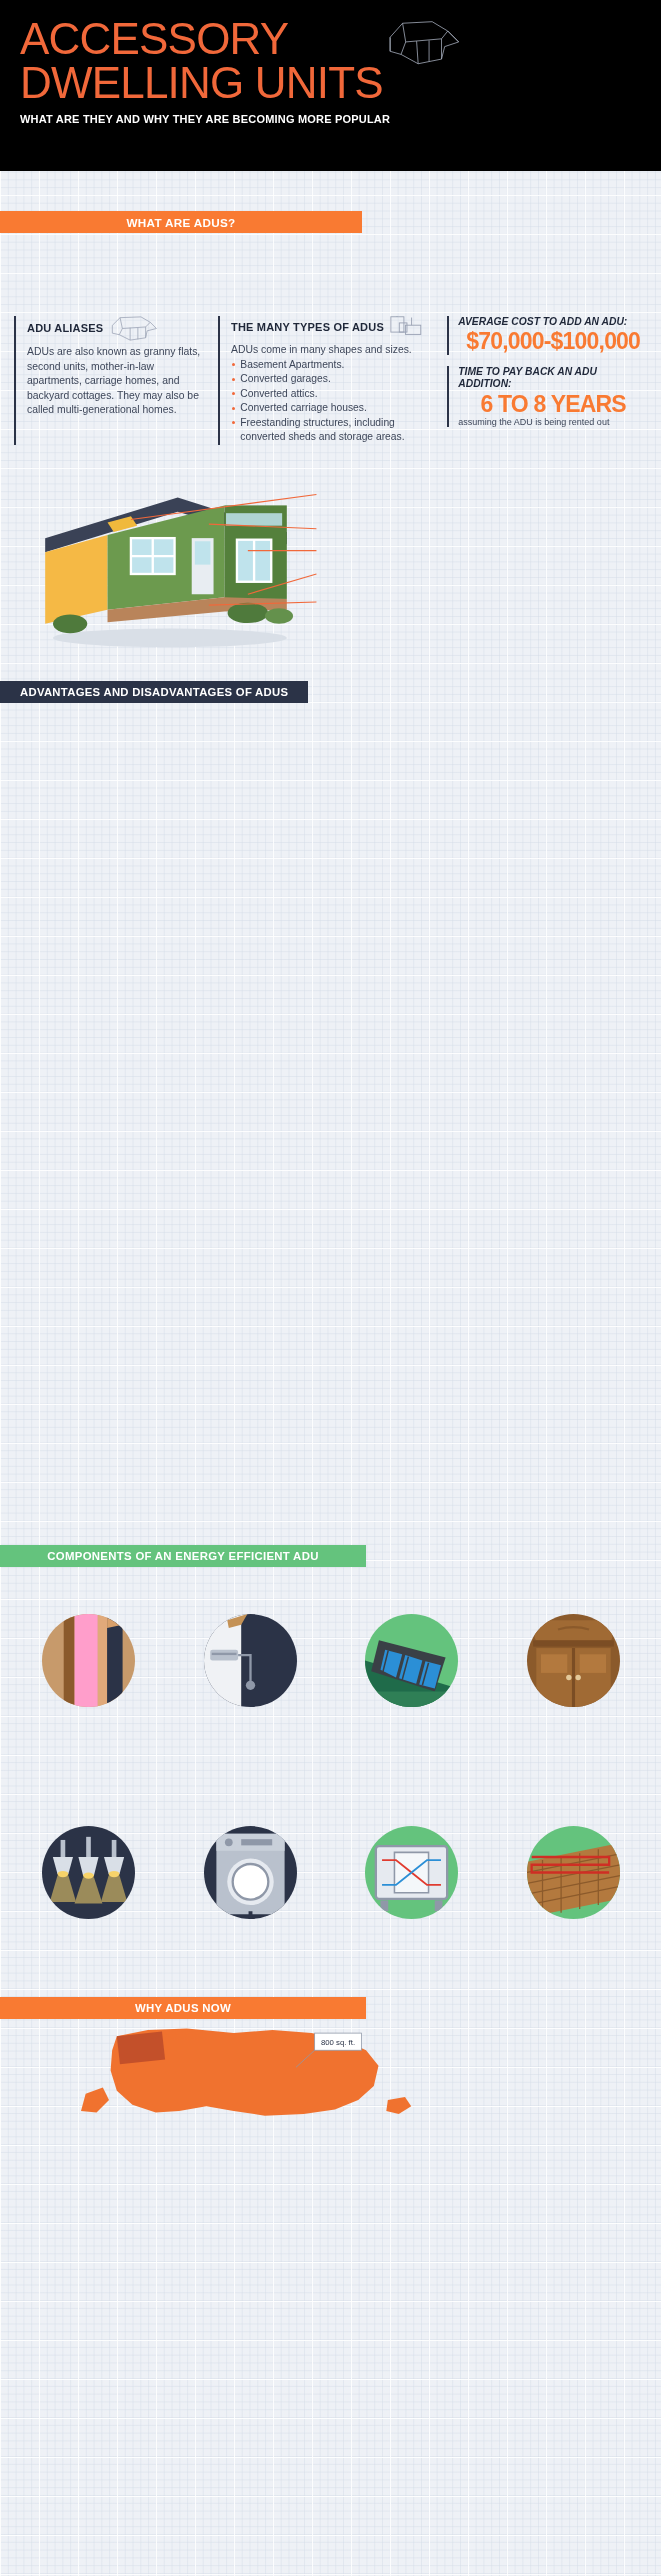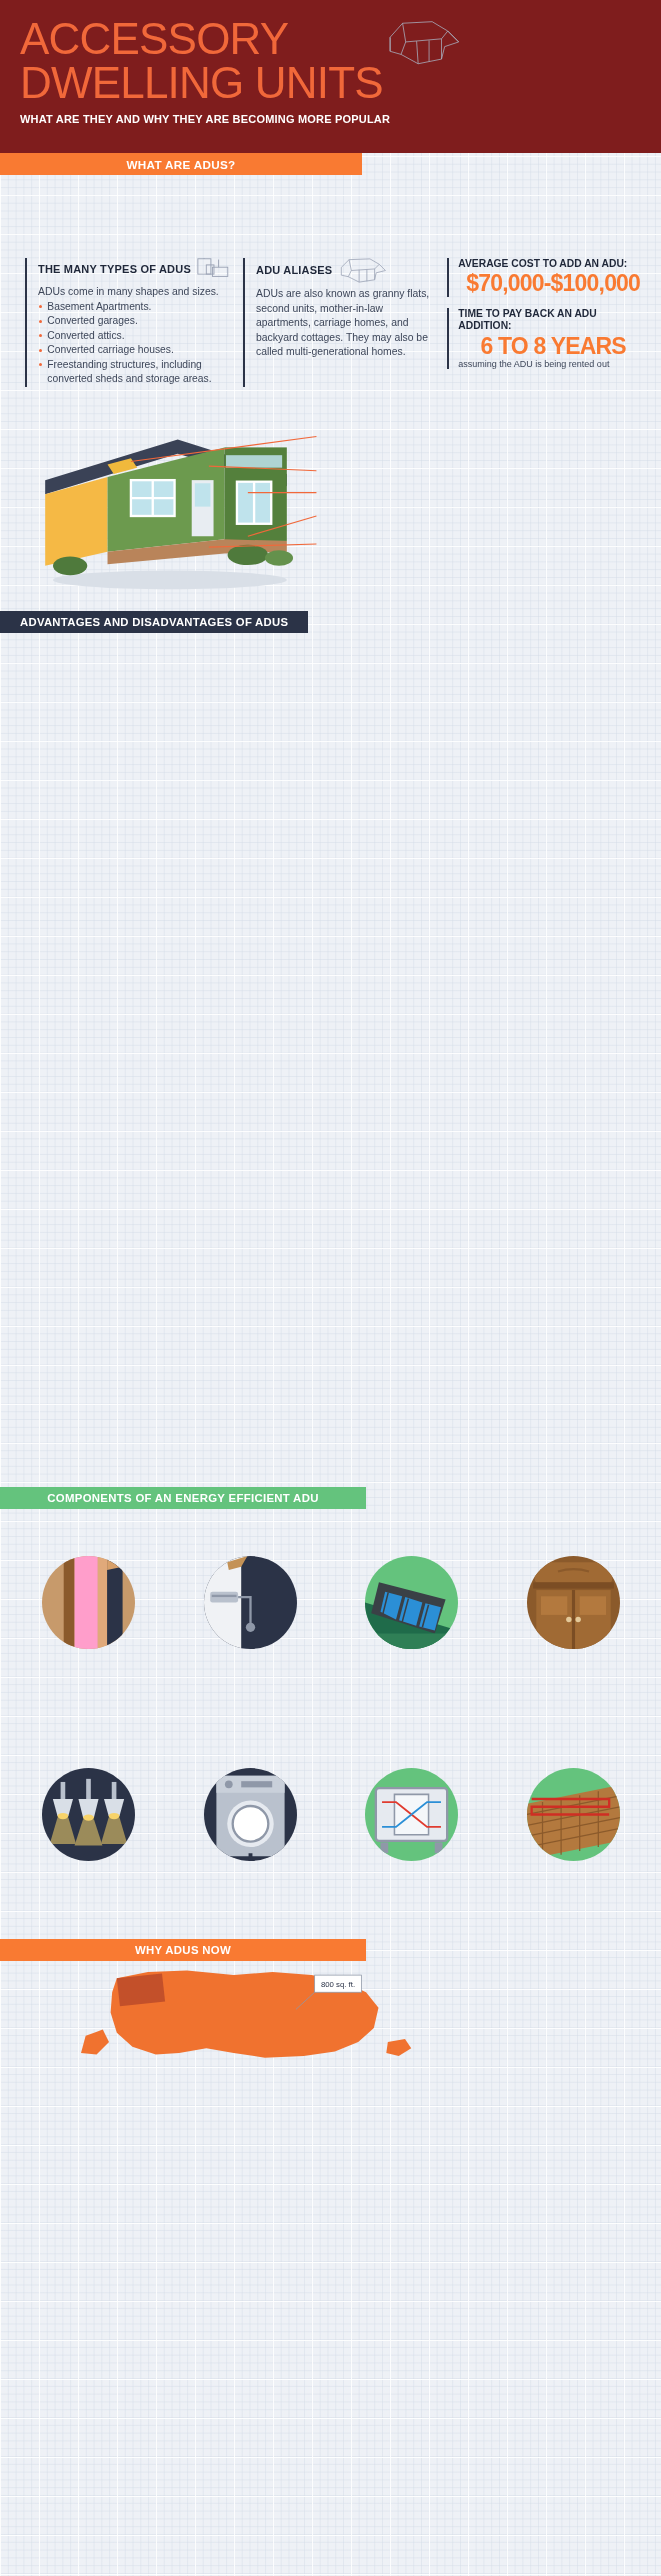--- a/index.html
+++ b/index.html
@@ -19,22 +19,22 @@
     background-image:
       linear-gradient(to right, rgba(255,255,255,.9) 0.8px, transparent 0.8px),
       linear-gradient(to bottom, rgba(255,255,255,.9) 0.8px, transparent 0.8px),
       linear-gradient(to right, rgba(214,222,233,.55) 0.8px, transparent 0.8px),
       linear-gradient(to bottom, rgba(214,222,233,.55) 0.8px, transparent 0.8px);
     background-size: 39px 39px, 39px 39px, 7.8px 7.8px, 7.8px 7.8px;
   }
 
   
   .header {
-    position:relative; background:#7f1d1d; color:#fff;
-    padding:17px 20px 14px 20px; height:153px; display:flex;
+    position:relative; background:#000000; color:#fff;
+    padding:17px 20px 14px 20px; height:171px; display:flex;
   }
   .header-left { flex:0 0 467px; position:relative; }
   .title-line {
     font-size:44px; line-height:44px; letter-spacing:-0.8px;
     color:#f1683a; font-weight:400;
     font-family:"Liberation Sans", sans-serif;
   }
   .subtitle {
     margin-top:7.8px; font-size:11px; font-weight:bold;
     letter-spacing:0.2px; color:#ffffff;
@@ -45,25 +45,25 @@
   }
   .hdr-house { position:absolute; right:26.5px; top:3.1px; }
 
   
   .band-label {
     display:inline-block; color:#fff; font-weight:bold;
     font-size:11.3px; letter-spacing:0.3px; padding:4.7px 20px 4.7px 20px;
   }
   .band-navy   { background:#2b3347; }
   .bar-row     { position:relative; height:21px; }
-  .bar-row .band-label { position:absolute; left:0; top:0; }
+  .bar-row .band-label { position:absolute; left:0; top:12px; }
 
   
   .what-band { background:#f7bf95; }
-  .what-head { height:22px; position:relative; }
+  .what-head { height:22px; position:relative;margin-top:40px; }
   .what-head .lbl {
     position:absolute; left:0; top:0; height:22px; width:362px;
     background:#f97a32; color:#fff; font-weight:bold; font-size:11.7px;
     display:flex; align-items:center; justify-content:center; letter-spacing:0.3px;
   }
   .what-body { padding:11px 17px 12.5px 17px; font-size:11.4px; line-height:15.6px; color:#2b3347; }
 
   
   .cols3 { display:flex; padding:12.5px 14px 7.8px 14px; }
   .col { position:relative; padding-left:11px; border-left:2.3px solid #2b3347; }
@@ -75,21 +75,21 @@
     margin-bottom:4.7px; display:flex; align-items:center; gap:6.2px;
   }
   .col-p { font-size:10.4px; line-height:14.5px; color:#3d4659; }
   ul.bullets { list-style:none; font-size:10.3px; line-height:14.5px; color:#3d4659; }
   ul.bullets li { position:relative; padding-left:9.3px; }
   ul.bullets li:before {
     content:""; position:absolute; left:0.8px; top:5.4px; width:3.1px; height:3.1px;
     border-radius:50%; background:#f1683a;
   }
   .stat-box { border-left:2.3px solid #2b3347; padding-left:9.3px; margin-bottom:11px; }
-  .stat-label { font-size:10.3px; font-weight:bold; color:#1f2739; line-height:12.5px; }
+  .stat-label { font-size:10.3px; font-weight:bold; color:#1f2739; line-height:12.5px;font-style:italic; }
   .stat-value { font-size:23px; color:#f97a32; font-weight:bold; letter-spacing:-0.8px; line-height:26.5px;text-align:center; }
   .stat-note { font-size:9px; color:#3d4659; }
 
   
   .features-wrap { display:flex; padding:4.7px 14px 14px 14px; }
   .house-col { flex:0 0 311px; position:relative; height:198px; }
   .feat-col  { flex:1; padding-top:20px; }
   .feat-title { font-size:11.4px; font-weight:bold; color:#1f2739; border-bottom:1.6px solid #2b3347; padding-bottom:3.1px; display:inline-block; }
   .feat-list { margin-top:6.2px; font-size:9.7px; line-height:12.6px; color:#3d4659; }
   .feat-list .t { color:#f1683a; font-style:italic; font-weight:bold; }
@@ -197,62 +197,62 @@
   </div>
 
   <div class="what-band">
     <div class="what-head">
       <div class="lbl">WHAT ARE ADUS?</div>
     </div>
     <div class="what-body">An ADU is an additional dwelling unit on a single-family property. An ADU may or may not be attached to the primary building. Typically, ADUs are smaller than the main family home. Finally, ADUs are fully equipped with their own kitchens and bathrooms.</div>
   </div>
 
   <div class="cols3">
-    <div class="col c2">
-      <div class="col-h">
-        <span>THE MANY TYPES OF ADUS</span>
-        <span>
-          <svg width="37" height="23" viewBox="0 0 48 30">
-            <g fill="none" stroke="#9aa2b4" stroke-width="1.2">
-              <rect x="1" y="1" width="17" height="20"></rect>
-              <rect x="12" y="9" width="10" height="12"></rect>
-              <rect x="20" y="12" width="20" height="12"></rect>
-              <path d="M9 1 L9 -6"></path>
-                <path d="M28 12 L28 2"></path>
-            </g>
-          </svg>
-        </span>
-      </div>
-      <div class="col-p">ADUs come in many shapes and sizes.</div>
-      <ul class="bullets">
-        <li>Basement Apartments.</li>
-        <li>Converted garages.</li>
-        <li>Converted attics.</li>
-        <li>Converted carriage houses.</li>
-        <li>Freestanding structures, including converted sheds and storage areas.</li>
-      </ul>
-    </div>
-
     <div class="col c1">
       <div class="col-h">
         <span>ADU ALIASES</span>
         <span>
           <svg width="48" height="25" viewBox="0 0 62 32">
             <g fill="none" stroke="#9aa2b4" stroke-width="1">
               <path d="M3 12 L13 2 L40 1 L52 8 L60 16 L48 19 L46 28 L26 31 L12 24 L3 22 Z"></path>
               <path d="M13 2 L16 16 L46 14 L52 8"></path>
                 <path d="M16 16 L12 24"></path>
               <path d="M46 14 L46 28"></path>
                 <path d="M26 15 L26 31"></path>
                 <path d="M36 15 L36 30"></path>
             </g>
           </svg>
         </span>
       </div>
       <div class="col-p">ADUs are also known as granny flats, second units, mother-in-law apartments, carriage homes, and backyard cottages. They may also be called multi-generational homes.</div>
+    </div>
+
+    <div class="col c2">
+      <div class="col-h">
+        <span>THE MANY TYPES OF ADUS</span>
+        <span>
+          <svg width="37" height="23" viewBox="0 0 48 30">
+            <g fill="none" stroke="#9aa2b4" stroke-width="1.2">
+              <rect x="1" y="1" width="17" height="20"></rect>
+              <rect x="12" y="9" width="10" height="12"></rect>
+              <rect x="20" y="12" width="20" height="12"></rect>
+              <path d="M9 1 L9 -6"></path>
+                <path d="M28 12 L28 2"></path>
+            </g>
+          </svg>
+        </span>
+      </div>
+      <div class="col-p">ADUs come in many shapes and sizes.</div>
+      <ul class="bullets">
+        <li>Basement Apartments.</li>
+        <li>Converted garages.</li>
+        <li>Converted attics.</li>
+        <li>Converted carriage houses.</li>
+        <li>Freestanding structures, including converted sheds and storage areas.</li>
+      </ul>
     </div>
 
     <div class="col c3">
       <div class="stat-box">
         <div class="stat-label">AVERAGE COST TO ADD AN ADU:</div>
         <div class="stat-value">$70,000-$100,000</div>
       </div>
       <div class="stat-box">
         <div class="stat-label">TIME TO PAY BACK AN ADU ADDITION:</div>
         <div class="stat-value">6 TO 8 YEARS</div>

